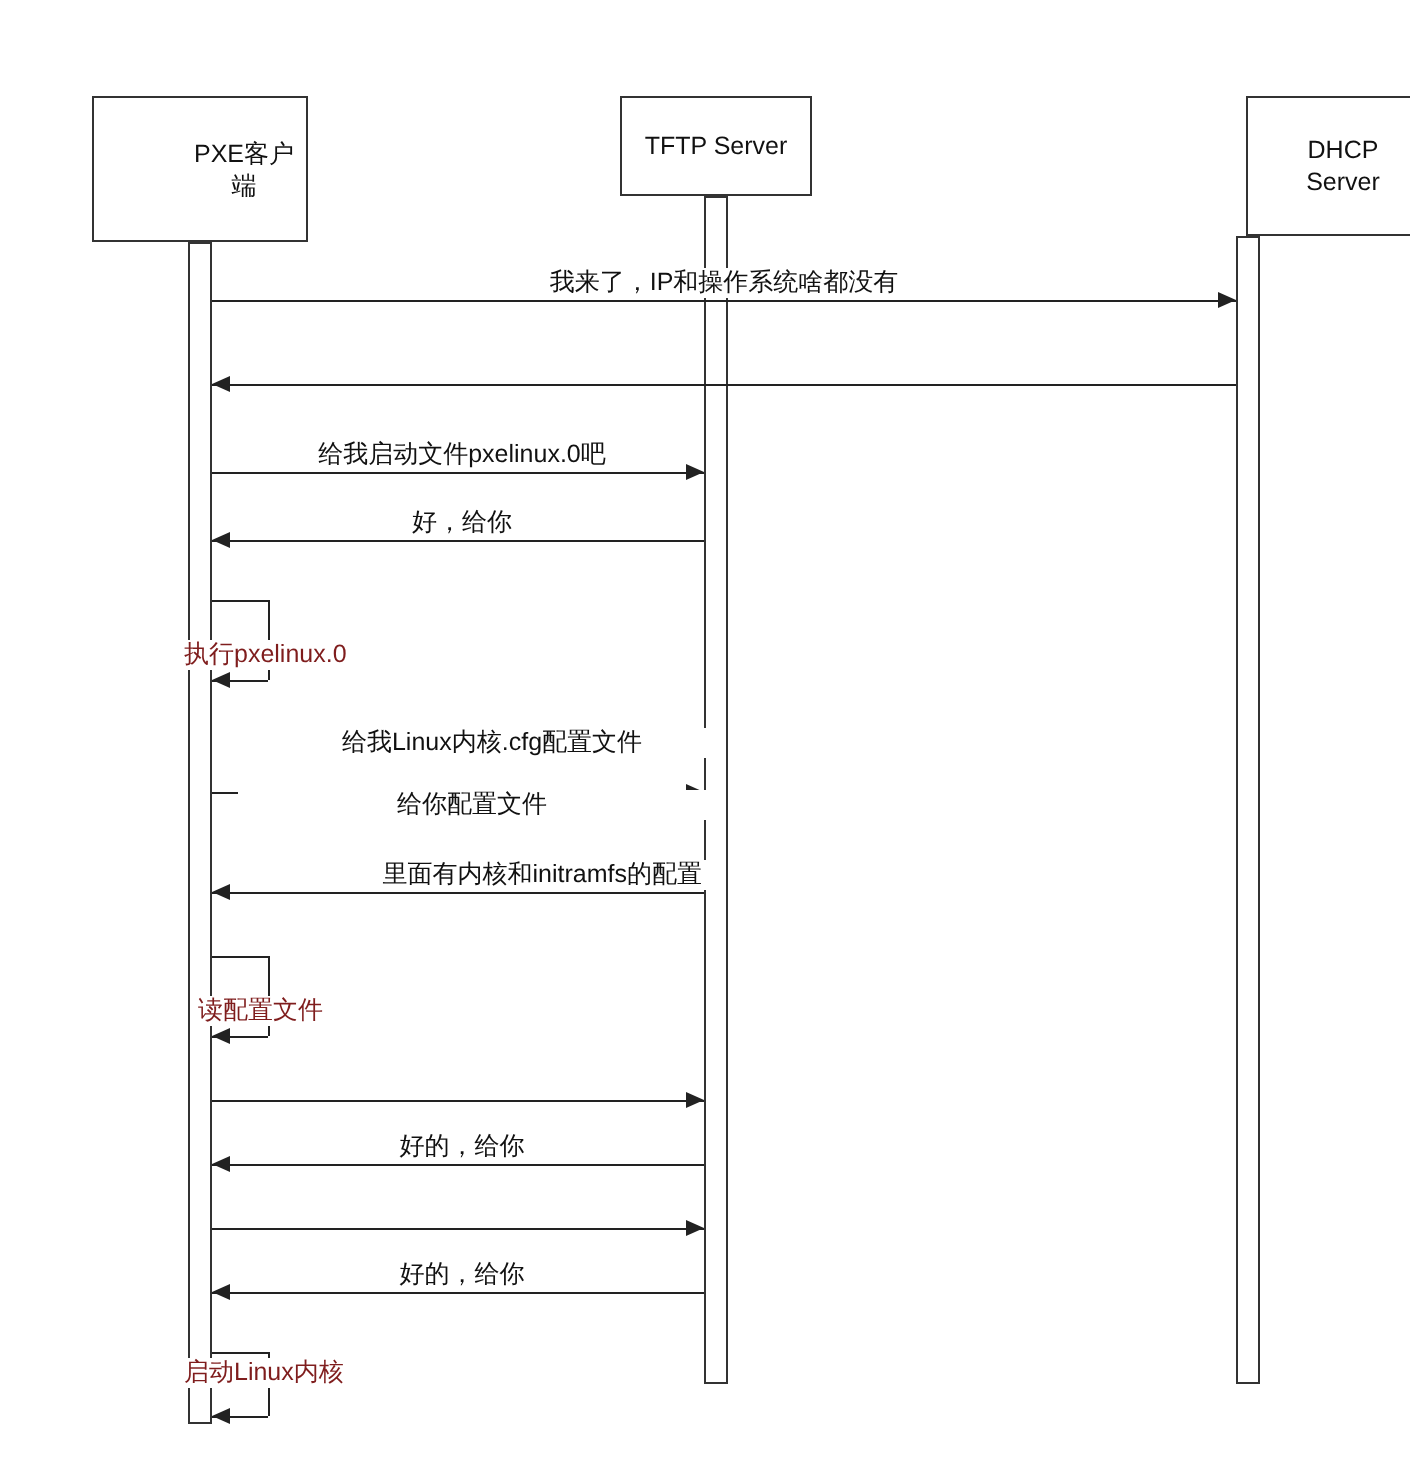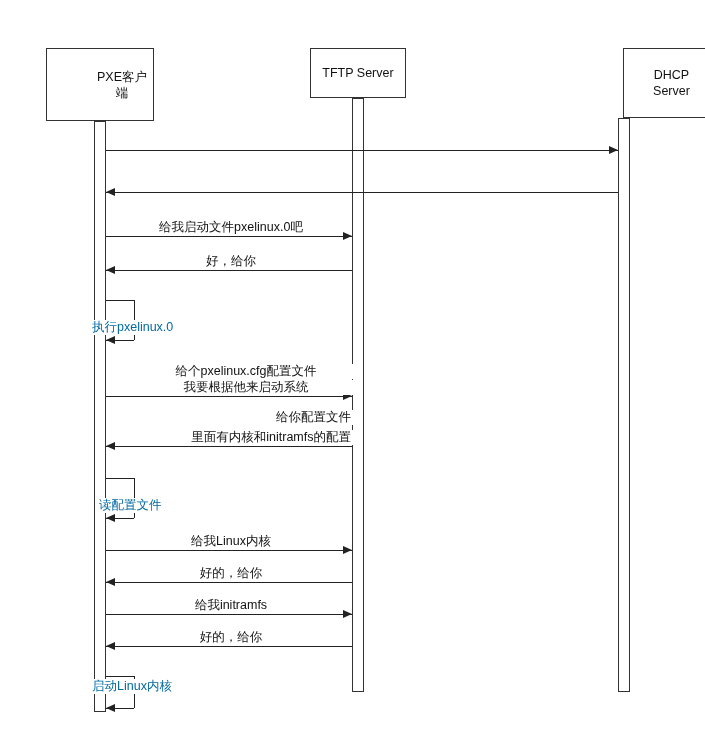--- a/index.html
+++ b/index.html
@@ -64,21 +64,21 @@
     color: #111111;
     text-align: center;
     white-space: nowrap;
     background: #ffffff;
     padding: 0 2px;
   }
   .self-label {
     position: absolute;
     font-size: 12.5px;
     line-height: 15px;
-    color: #0369a1;
+    color: #7f1d1d;
     white-space: nowrap;
     background: #ffffff;
     padding: 0 2px;
   }
   .self-seg {
     position: absolute;
     border-top: 1px solid #222222;
     height: 0;
   }
   .self-vert {
@@ -104,65 +104,63 @@
     <span>DHCP</span>
     <span>Server</span>
   </div>
 
   <div class="activation" style="left:94px; top:121px; width:12px; height:591px;"></div>
   <div class="activation" style="left:352px; top:98px; width:12px; height:594px;"></div>
   <div class="activation" style="left:618px; top:118px; width:12px; height:574px;"></div>
 
   <div class="msg-line" style="left:106px; top:150px; width:512px;"></div>
   <div class="arrow-right" style="left:609px; top:146px;"></div>
+  <div class="msg-label" style="left:260px; top:134px; width:200px;">我来了，IP和操作系统啥都没有</div>
 
   <div class="msg-line" style="left:106px; top:192px; width:512px;"></div>
   <div class="arrow-left" style="left:106px; top:188px;"></div>
 
   <div class="msg-line" style="left:106px; top:236px; width:246px;"></div>
   <div class="arrow-right" style="left:343px; top:232px;"></div>
   <div class="msg-label" style="left:129px; top:220px; width:200px;">给我启动文件pxelinux.0吧</div>
 
   <div class="msg-line" style="left:106px; top:270px; width:246px;"></div>
   <div class="arrow-left" style="left:106px; top:266px;"></div>
   <div class="msg-label" style="left:179px; top:254px; width:100px;">好，给你</div>
 
   <div class="self-seg" style="left:106px; top:300px; width:28px;"></div>
   <div class="self-vert" style="left:134px; top:300px; height:40px;"></div>
   <div class="self-seg" style="left:106px; top:340px; width:28px;"></div>
   <div class="arrow-left" style="left:106px; top:336px;"></div>
   <div class="self-label" style="left:90px; top:320px;">执行pxelinux.0</div>
 
   <div class="msg-line" style="left:106px; top:396px; width:246px;"></div>
   <div class="arrow-right" style="left:343px; top:392px;"></div>
-  <div class="msg-label" style="left:129px; top:364px; width:230px;">给个pxelinux.cfg配置文件</div>
-  <div class="msg-label" style="left:129px; top:380px; width:230px;">我要根据他来启动系统</div>
+  <div class="msg-label" style="left:129px; top:364px; width:230px;">给我Linux内核.cfg配置文件</div>
 
   <div class="msg-line" style="left:106px; top:446px; width:246px;"></div>
   <div class="arrow-left" style="left:106px; top:442px;"></div>
-  <div class="msg-label" style="left:119px; top:410px; width:230px;text-align:right;">给你配置文件</div>
+  <div class="msg-label" style="left:119px; top:395px; width:230px;">给你配置文件</div>
   <div class="msg-label" style="left:119px; top:430px; width:230px;text-align:right;">里面有内核和initramfs的配置</div>
 
   <div class="self-seg" style="left:106px; top:478px; width:28px;"></div>
   <div class="self-vert" style="left:134px; top:478px; height:40px;"></div>
   <div class="self-seg" style="left:106px; top:518px; width:28px;"></div>
   <div class="arrow-left" style="left:106px; top:514px;"></div>
   <div class="self-label" style="left:97px; top:498px;">读配置文件</div>
 
   <div class="msg-line" style="left:106px; top:550px; width:246px;"></div>
   <div class="arrow-right" style="left:343px; top:546px;"></div>
-  <div class="msg-label" style="left:159px; top:534px; width:140px;">给我Linux内核</div>
 
   <div class="msg-line" style="left:106px; top:582px; width:246px;"></div>
   <div class="arrow-left" style="left:106px; top:578px;"></div>
   <div class="msg-label" style="left:169px; top:566px; width:120px;">好的，给你</div>
 
   <div class="msg-line" style="left:106px; top:614px; width:246px;"></div>
   <div class="arrow-right" style="left:343px; top:610px;"></div>
-  <div class="msg-label" style="left:159px; top:598px; width:140px;">给我initramfs</div>
 
   <div class="msg-line" style="left:106px; top:646px; width:246px;"></div>
   <div class="arrow-left" style="left:106px; top:642px;"></div>
   <div class="msg-label" style="left:169px; top:630px; width:120px;">好的，给你</div>
 
   <div class="self-seg" style="left:106px; top:676px; width:28px;"></div>
   <div class="self-vert" style="left:134px; top:676px; height:32px;"></div>
   <div class="self-seg" style="left:106px; top:708px; width:28px;"></div>
   <div class="arrow-left" style="left:106px; top:704px;"></div>
   <div class="self-label" style="left:90px; top:679px;">启动Linux内核</div>

